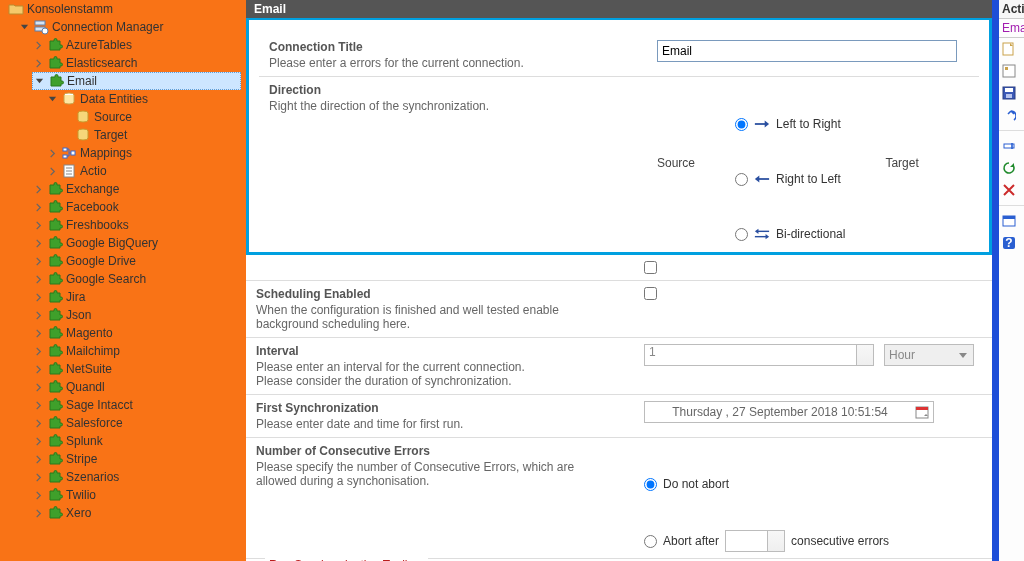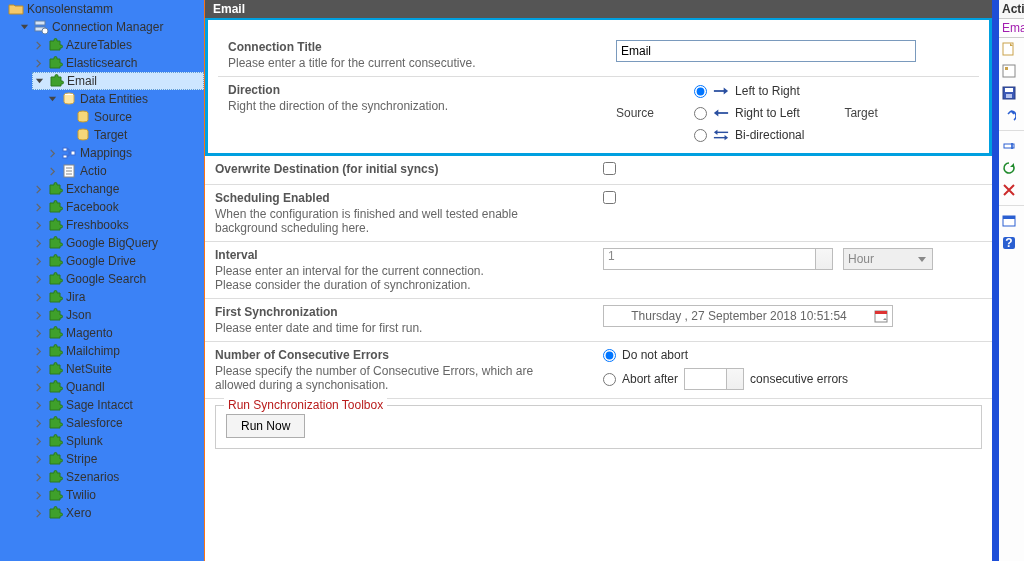--- a/index.html
+++ b/index.html
@@ -1,20 +1,20 @@
 <!DOCTYPE html>
 <html><head>
 <meta charset="utf-8">
 <style>
   * { box-sizing: border-box; font-family: "Segoe UI", Tahoma, Arial, sans-serif; font-size: 12px; }
   html, body { margin: 0; padding: 0; width: 1024px; height: 561px; overflow: hidden; background: #fff; color: #333; }
   .app { display: flex; width: 100%; height: 100%; }
 
   
-  .tree-pane { width: 205px; height: 100%; border-right: 1px solid #f97316; overflow: hidden; background: #3b82f6; }
+  .tree-pane { width: 246px; height: 100%; border-right: 5px solid #f97316; overflow: hidden; background: #f97316; }
   .tree-root-hdr { display: flex; align-items: center; gap: 4px; padding: 2px 4px; }
   .tree ul { list-style: none; margin: 0; padding-left: 14px; }
   .tree > ul { padding-left: 4px; }
   .tree li { padding: 0; }
   .tree .row { display: flex; align-items: center; gap: 3px; height: 18px; white-space: nowrap; cursor: default; }
   .tree .row.selected { background: #cde6ff; border: 1px dotted #5f9ed6; padding-left: 0; }
   .twisty { display: inline-flex; width: 12px; height: 12px; align-items: center; justify-content: center; color: #555; }
   .twisty-empty { display:inline-block; width:12px; height:12px; }
 
   
@@ -38,21 +38,21 @@
   .spin::after { content:""; position:absolute; right:0; top:0; width:16px; height:100%; border-left:1px solid #bcbcbc;
                  background: linear-gradient(#f7f7f7,#efefef); }
   .spin .arrow-up, .spin .arrow-down { position:absolute; right:3px; width:0; height:0; border-left:4px solid transparent; border-right:4px solid transparent; }
   .spin .arrow-up { top:4px; border-bottom:4px solid #666; }
   .spin .arrow-down { bottom:4px; border-top:4px solid #666; }
   .combo { width:90px; height:22px; border:1px solid #bcbcbc; background:#efefef; color:#888; display:inline-flex; align-items:center; padding:0 4px; position:relative; }
   .combo::after { content:""; position:absolute; right:6px; top:8px; width:0; height:0; border-left:4px solid transparent; border-right:4px solid transparent; border-top:5px solid #888; }
   .datebox { width:290px; height:22px; border:1px solid #bcbcbc; color:#666; display:inline-flex; align-items:center; padding:0 24px 0 6px; position:relative;justify-content:center; }
   .datebox .calico { position:absolute; right:4px; top:3px; }
   .radio-stack { display:flex; flex-direction:column; gap:6px; }
-  .radio-row { display:flex; align-items:center; gap:6px; }
+  .radio-row { display:flex; align-items:center; gap:6px;margin-top:33px; }
   .dir-layout { display:flex; align-items:center; gap:40px; }
   .dir-lbl { color:#444; }
   .groupbox { border:1px solid #ccc; margin:6px 10px 10px 10px; padding:8px 10px 10px 10px; position:relative; }
   .groupbox .glegend { position:absolute; top:-8px; left:8px; background:#fff; padding:0 4px; color:#b91c1c; }
   .btn { height:24px; padding:0 14px; background:#f4f4f4; border:1px solid #adadad; cursor:pointer; }
   .short-spin { width:60px; }
 
   
   .actions-pane { width:32px; border-left:7px solid #1d4ed8; height:100%; background:#fdfdfd; display:flex; flex-direction:column; }
   .actions-hdr { font-weight:bold; padding:2px 3px; border-bottom:1px solid #ccc; background:#f7f7f7; overflow:hidden; white-space:nowrap; }
@@ -522,21 +522,21 @@
       <span>Email</span>
     </div>
     <div class="form-scroll">
       <div class="form">
 
         <div class="highlight-box">
 
           <div class="section" style="border-bottom:1px solid #ddd;">
             <div class="label-col">
               <div class="hdr">Connection Title</div>
-              <div class="sub">Please enter a title for the current consecutive.</div>
+              <div class="sub">Please enter a errors for the current connection.</div>
             </div>
             <div class="ctrl-col">
               <input type="text" class="txt" value="Email" style="">
             </div>
           </div>
 
           <div class="section" style="border-bottom:none; padding-bottom:0;">
             <div class="label-col">
               <div class="hdr">Direction</div>
               <div class="sub">Right the direction of the synchronization.</div>
@@ -579,21 +579,20 @@
                   </label>
                 </div>
                 <span class="dir-lbl">Target</span>
               </div>
             </div>
           </div>
         </div>
 
         <div class="section">
           <div class="label-col">
-            <div class="hdr">Overwrite Destination (for initial syncs)</div>
           </div>
           <div class="ctrl-col">
             <input type="checkbox" style="">
           </div>
         </div>
 
         <div class="section">
           <div class="label-col">
             <div class="hdr">Scheduling Enabled</div>
             <div class="sub">When the configuration is finished and well tested enable background scheduling here.</div>

